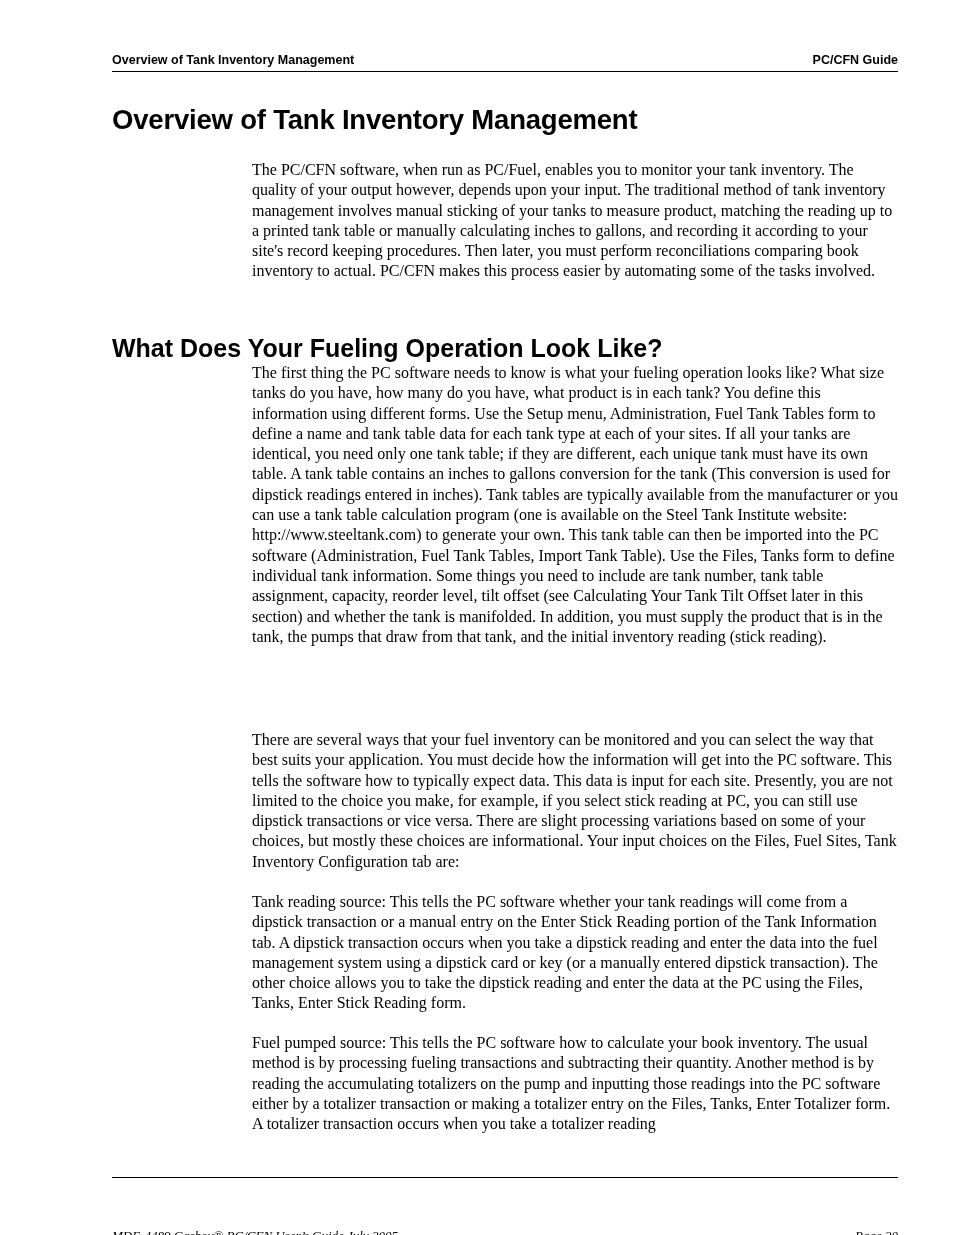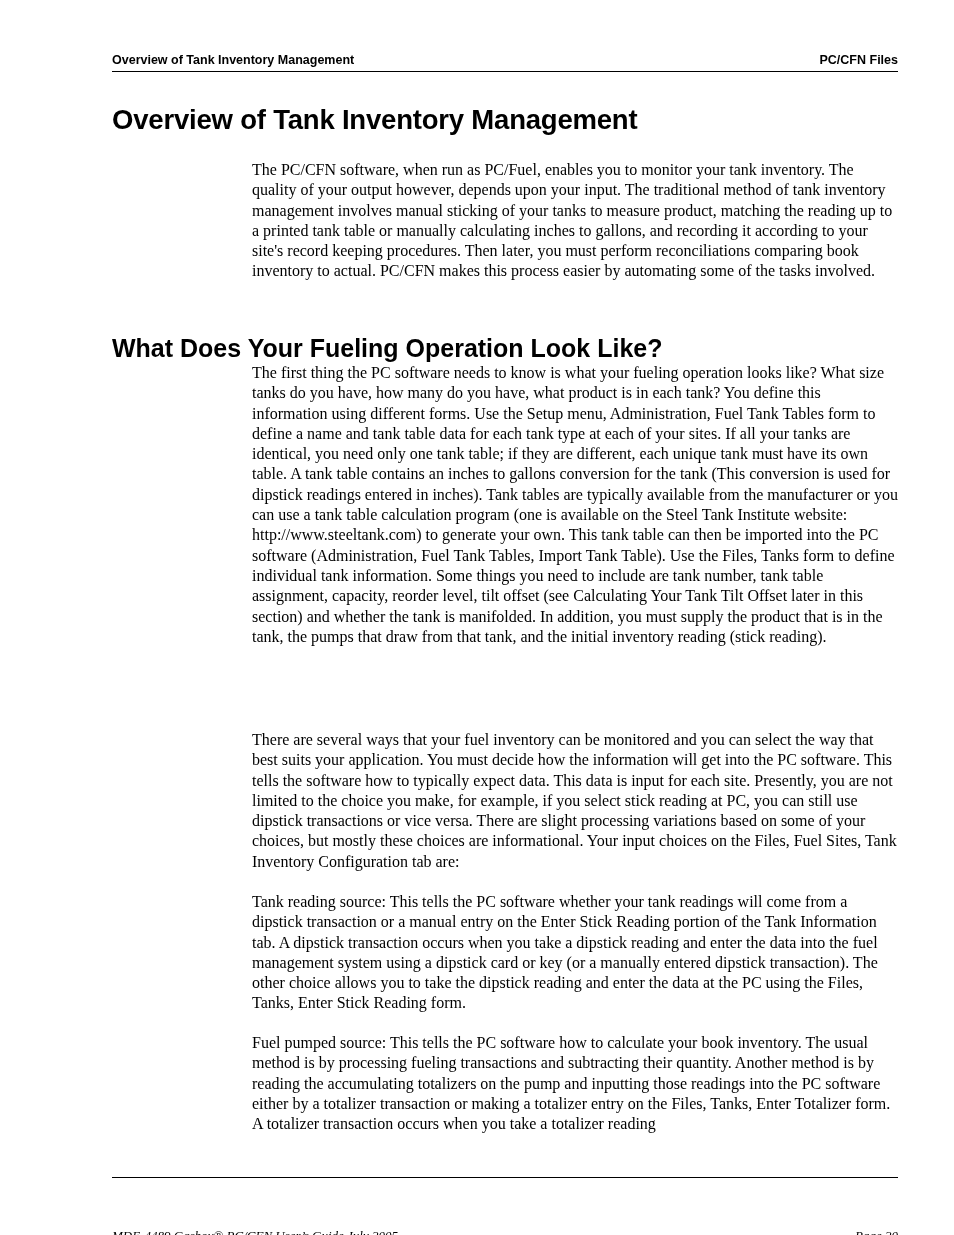--- a/index.html
+++ b/index.html
@@ -32,21 +32,21 @@
     display: flex; justify-content: space-between; margin-top: 47px;
   }
 </style>
 </head>
 <body>
 
 <div class="page">
 
   <div class="running-header">
     <span>Overview of Tank Inventory Management</span>
-    <span>PC/CFN Files</span>
+    <span>PC/CFN Guide</span>
   </div>
   <div class="header-rule"></div>
 
   <h1 class="page-title">Overview of Tank Inventory Management</h1>
 
   <p class="body-text" style="top:160px;">The PC/CFN software, when run as PC/Fuel, enables you to monitor your tank inventory. The quality of your output however, depends upon your input. The traditional method of tank inventory management involves manual sticking of your tanks to measure product, matching the reading up to a printed tank table or manually calculating inches to gallons, and recording it according to your site's record keeping procedures. Then later, you must perform reconciliations comparing book inventory to actual. PC/CFN makes this process easier by automating some of the tasks involved.</p>
 
   <h2 class="section-heading" style="top:336px;">What Does Your Fueling Operation Look Like?</h2>
   <p class="body-text" style="top:363px;">The first thing the PC software needs to know is what your fueling operation looks like? What size tanks do you have, how many do you have, what product is in each tank? You define this information using different forms. Use the Setup menu, Administration, Fuel Tank Tables form to define a name and tank table data for each tank type at each of your sites. If all your tanks are identical, you need only one tank table; if they are different, each unique tank must have its own table. A tank table contains an inches to gallons conversion for the tank (This conversion is used for dipstick readings entered in inches). Tank tables are typically available from the manufacturer or you can use a tank table calculation program (one is available on the Steel Tank Institute website: http://www.steeltank.com) to generate your own. This tank table can then be imported into the PC software (Administration, Fuel Tank Tables, Import Tank Table). Use the Files, Tanks form to define individual tank information. Some things you need to include are tank number, tank table assignment, capacity, reorder level, tilt offset (see Calculating Your Tank Tilt Offset later in this section) and whether the tank is manifolded. In addition, you must supply the product that is in the tank, the pumps that draw from that tank, and the initial inventory reading (stick reading).</p>
 

